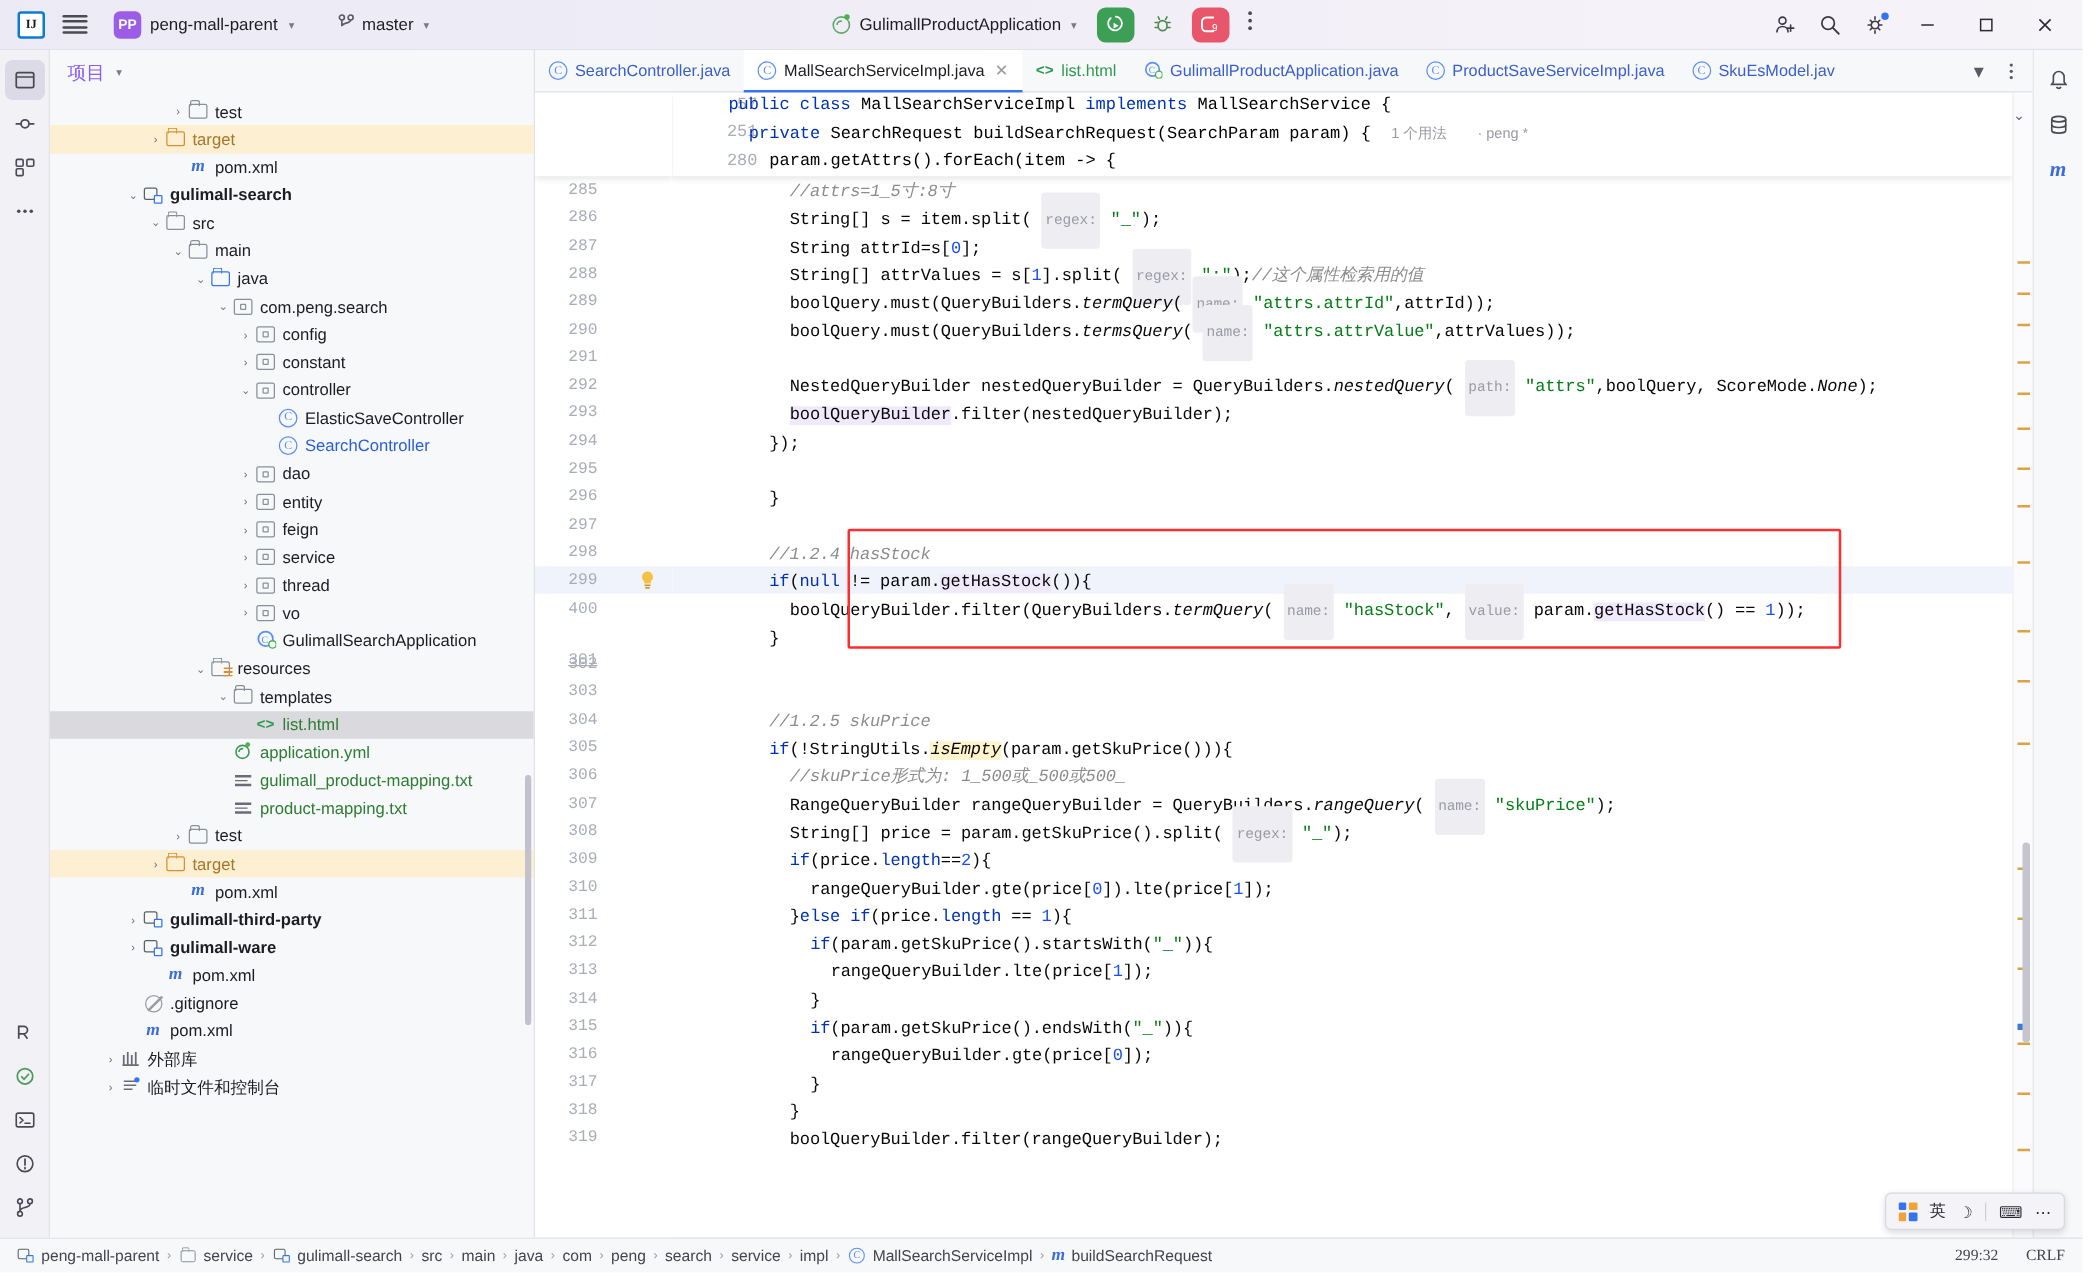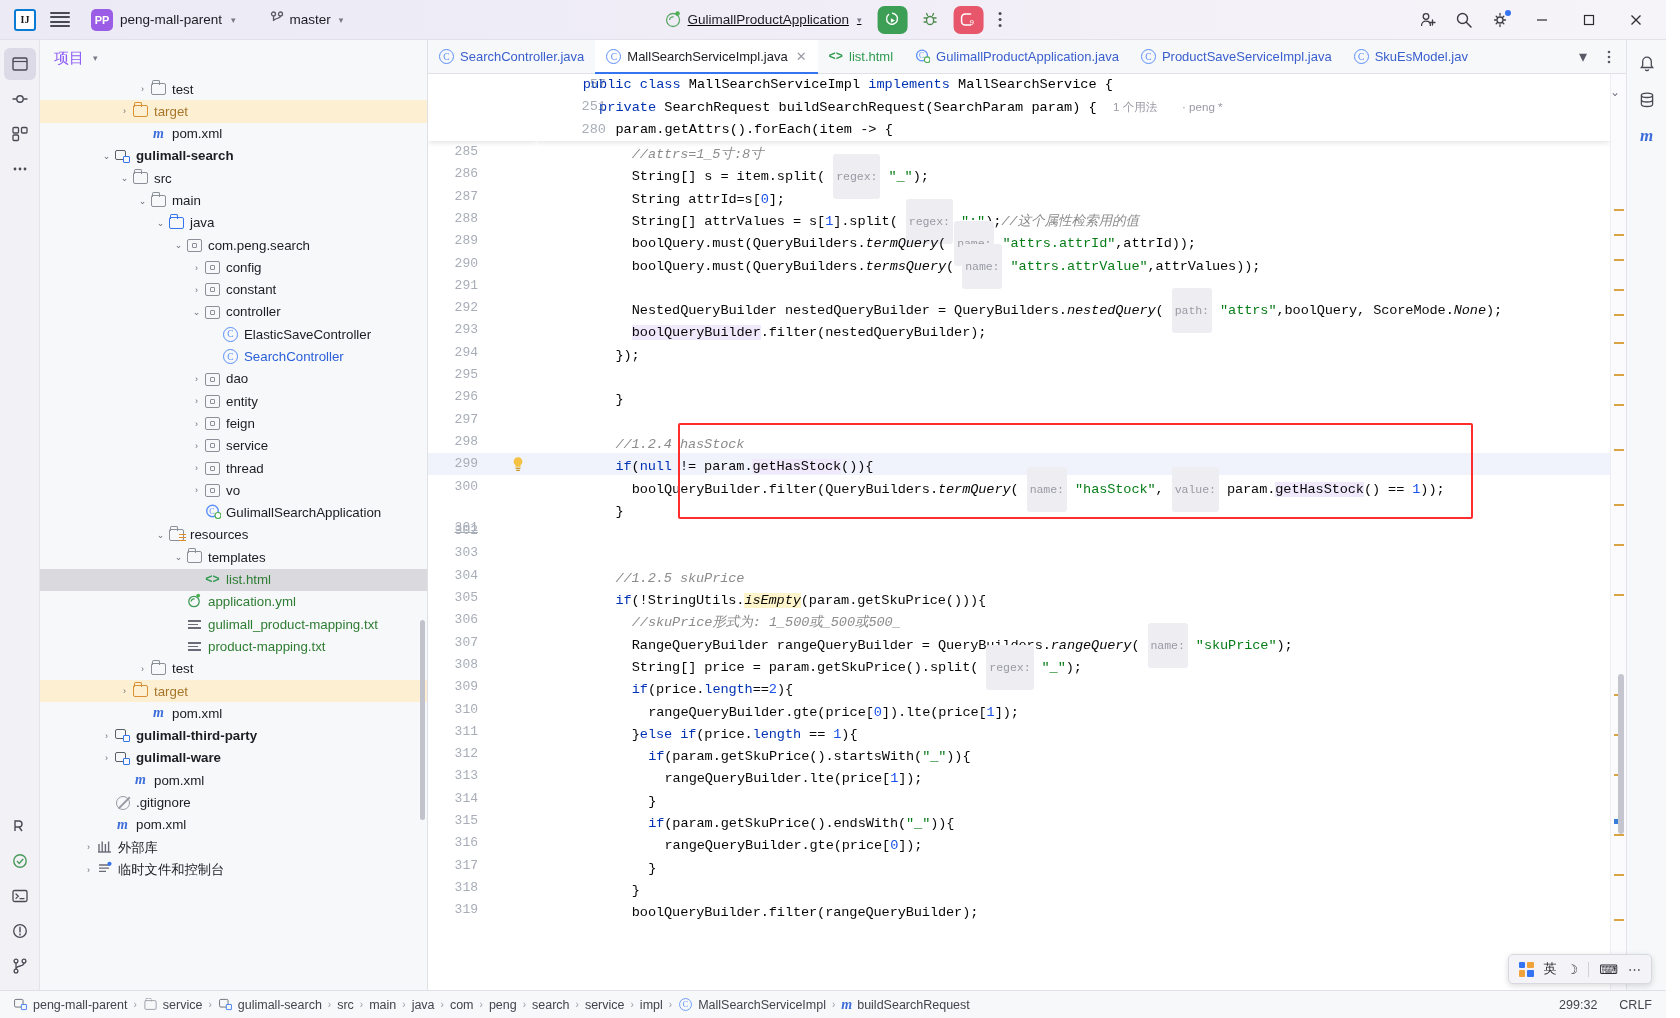--- a/index.html
+++ b/index.html
@@ -31,21 +31,21 @@
   .proj-chip { display: flex; align-items: center; gap: 7px; padding: 3px 7px; border-radius: 5px; cursor: pointer; }
   .proj-badge {
     width: 22px; height: 22px; border-radius: 5px; background: #9b5de5;
     color: #fff; font-size: 11px; font-weight: 700; display: flex; align-items: center; justify-content: center;
   }
   .tb-text { font-size: 13.5px; color: #1c1c22; }
   .chev { font-size: 9px; color: #7a7a86; margin-left: 2px; }
   .branch-chip { display: flex; align-items: center; gap: 6px; padding: 3px 7px; border-radius: 5px; cursor: pointer; margin-left: 6px; }
   .branch-ico { color: #5a5a66; font-size: 14px; }
 
-  .tb-center { position: absolute; left: 50%; transform: translateX(-50%); display: flex; align-items: center; gap: 8px; text-decoration: underline; }
+  .tb-center { position: absolute; left: 50%; transform: translateX(-50%); display: flex; gap: 8px; }
   .runcfg { display: flex; align-items: center; gap: 6px; padding: 3px 8px; border-radius: 5px; cursor: pointer; }
   .spring-ico { width: 17px; height: 17px; position: relative; }
   .btn-sq {
     width: 30px; height: 28px; border-radius: 7px; display: flex; align-items: center; justify-content: center;
     cursor: pointer;
   }
   .btn-run { background: #3d9f55; color: #fff; }
   .btn-dbg { color: #4d8b4d; }
   .btn-stop { background: #e8566c; color: #fff; position: relative; }
   .dots-v { width: 18px; height: 22px; display: flex; flex-direction: column; align-items: center; justify-content: center; gap: 3px; cursor: pointer; }
@@ -164,21 +164,21 @@
   
   .rrail { width: 40px; flex: 0 0 40px; background: #f7f8fa; border-left: 1px solid #e4e2ea; display: flex; flex-direction: column; align-items: center; padding-top: 8px; gap: 4px; }
 
   
   .statusbar {
     height: 28px; flex: 0 0 28px; background: #f7f8fa; border-top: 1px solid #e0e0e6;
     display: flex; align-items: center; padding: 0 10px; font-size: 12.5px; color: #44444e;
   }
   .crumb { display: flex; align-items: center; gap: 5px; cursor: pointer; padding: 1px 3px; border-radius: 3px; }
   .crumb-sep { color: #9a9aa5; font-size: 10px; margin: 0 3px; }
-  .sb-right { margin-left: auto; display: flex; align-items: center; gap: 14px; }
+  .sb-right { margin-left: auto; display: flex; align-items: center; gap: 14px; font-family: Liberation Serif, serif; }
   .sb-item { cursor: pointer; padding: 1px 4px; border-radius: 3px; }
 
   
   .ime {
     position: absolute; right: 14px; bottom: 34px; height: 30px; background: #f4f4f8;
     border: 1px solid #d8d8e0; border-radius: 5px; display: flex; align-items: center; gap: 10px;
     padding: 0 10px; box-shadow: 0 2px 6px rgba(0,0,0,0.14); font-size: 13px; color: #2b2b33; z-index: 20;
   }
   .ime-logo { width: 15px; height: 15px; display: grid; grid-template-columns: 1fr 1fr; grid-gap: 1.5px; }
   .ime-logo i { display: block; background: #3574f0; border-radius: 1px; }
@@ -772,21 +772,21 @@
             <div class="gnum" style="top: 315.3px;">296</div>
             <div class="gnum" style="top: 337.6px;">297</div>
             <div class="gnum" style="top: 359.9px;">298</div>
             <div class="hl-line" style="top: 379.2px;"></div>
             <div class="gnum" style="top: 382.2px;">299</div>
             <div class="bulb" style="top: 382.2px;"><svg width="14" height="16" viewBox="0 0 14 16">
                 <path d="M7 1.2a4.4 4.4 0 0 1 2.6 7.9v1.6H4.4V9.1A4.4 4.4 0 0 1 7 1.2z" fill="#f5c142"></path>
                 <rect x="4.6" y="11.6" width="4.8" height="1.3" fill="#c99a1e"></rect>
                 <rect x="5.2" y="13.7" width="3.6" height="1.3" fill="#c99a1e"></rect>
               </svg></div>
-            <div class="gnum" style="top: 404.5px;">300</div>
+            <div class="gnum" style="top: 404.5px;">400</div>
             <div class="gnum" style="top: 446px; text-decoration: underline;">301</div>
             <div class="gnum" style="top: 449.1px;">302</div>
             <div class="gnum" style="top: 471.4px;">303</div>
             <div class="gnum" style="top: 493.7px;">304</div>
             <div class="gnum" style="top: 516px;">305</div>
             <div class="gnum" style="top: 538.3px;">306</div>
             <div class="gnum" style="top: 560.6px;">307</div>
             <div class="gnum" style="top: 582.9px;">308</div>
             <div class="gnum" style="top: 605.2px;">309</div>
             <div class="gnum" style="top: 627.5px;">310</div>

